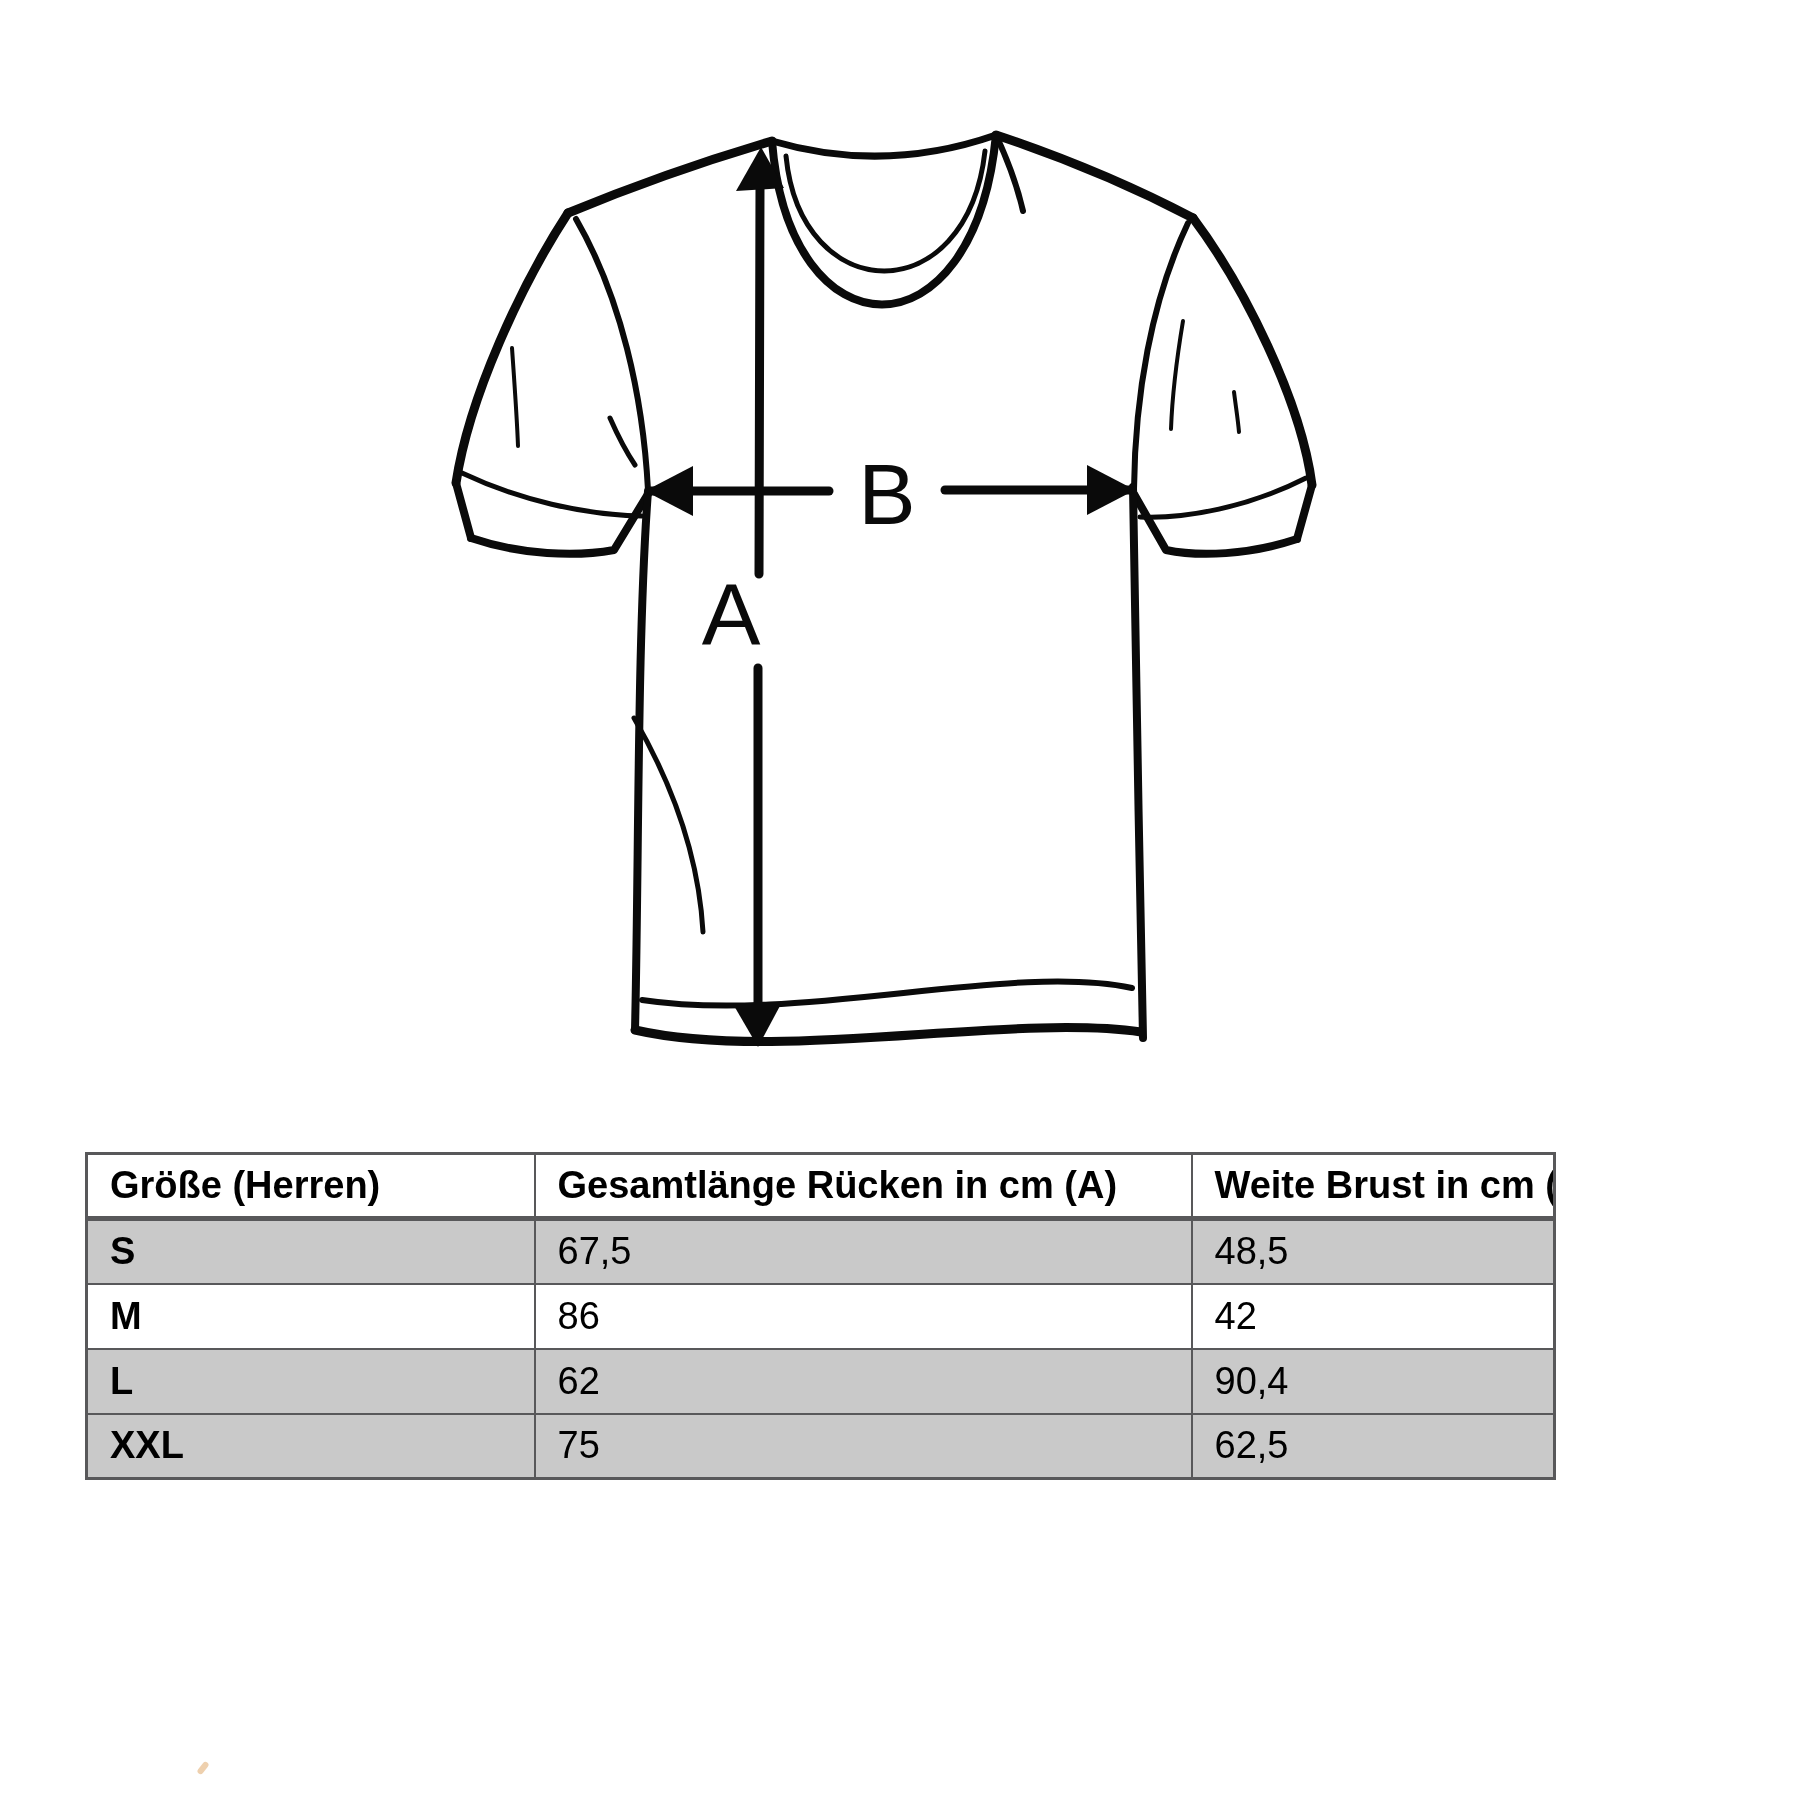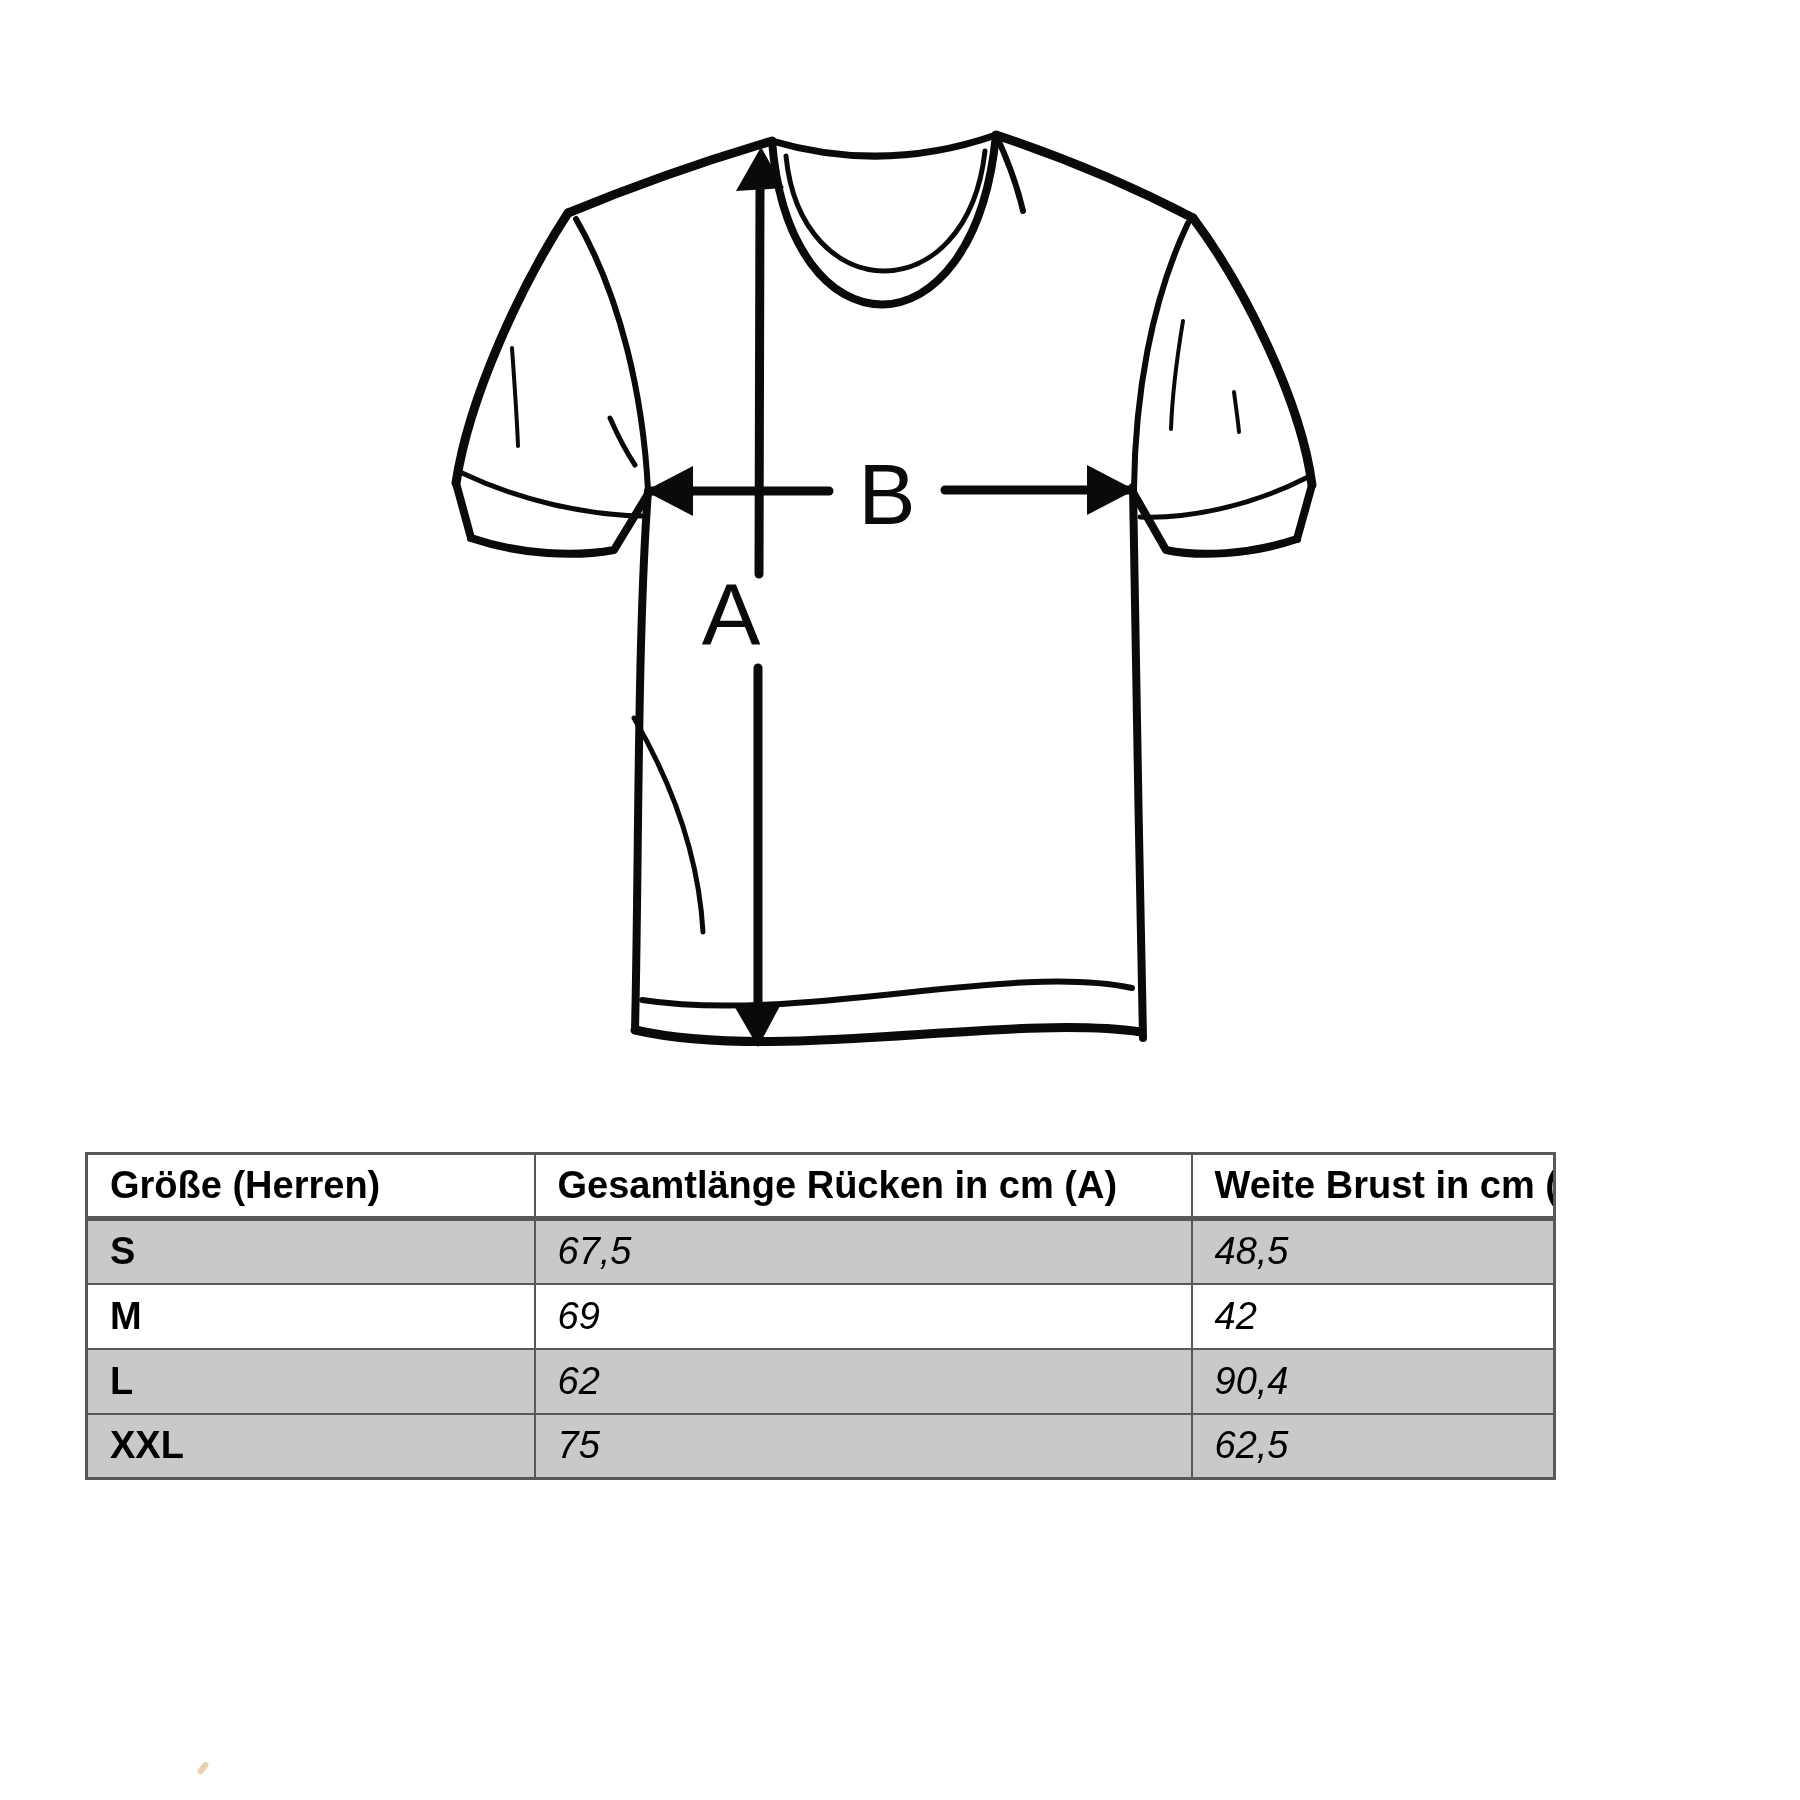--- a/index.html
+++ b/index.html
@@ -20,21 +20,21 @@
     font-size:38px;color:#000000;
   }
   #size-table th,#size-table td{
     border:2px solid #58585a;height:65px;padding:0 0 0 22px;
     text-align:left;vertical-align:middle;white-space:nowrap;
     overflow:hidden;box-sizing:border-box;
   }
   #size-table{border:3px solid #58585a;padding-left:23px;}
   #size-table th{font-weight:700;border-bottom-width:5px;background:#ffffff;}
   #size-table td.size-cell{font-weight:700;}
-  #size-table td.value-cell{font-weight:400;font-style:italic;}
+  #size-table td.value-cell{font-weight:400;}
   #size-table tr.shaded td{background:#c9c9c9;}
   #size-table tr.plain td{background:#ffffff;}
   #artifact-mark{
     position:absolute;left:200px;top:1761px;width:6px;height:14px;
     background:rgba(224,169,107,0.55);border-radius:3px;
     transform:rotate(38deg);
   }
 </style>
 </head>
 <body>
@@ -103,21 +103,21 @@
     </tr>
   </thead>
   <tbody>
     <tr class="shaded">
       <td class="size-cell">S</td>
       <td class="value-cell">67,5</td>
       <td class="value-cell">48,5</td>
     </tr>
     <tr class="plain">
       <td class="size-cell">M</td>
-      <td class="value-cell">69</td>
+      <td class="value-cell">86</td>
       <td class="value-cell">42</td>
     </tr>
     <tr class="shaded">
       <td class="size-cell">L</td>
       <td class="value-cell">62</td>
       <td class="value-cell">90,4</td>
     </tr>
     <tr class="shaded">
       <td class="size-cell">XXL</td>
       <td class="value-cell">75</td>

